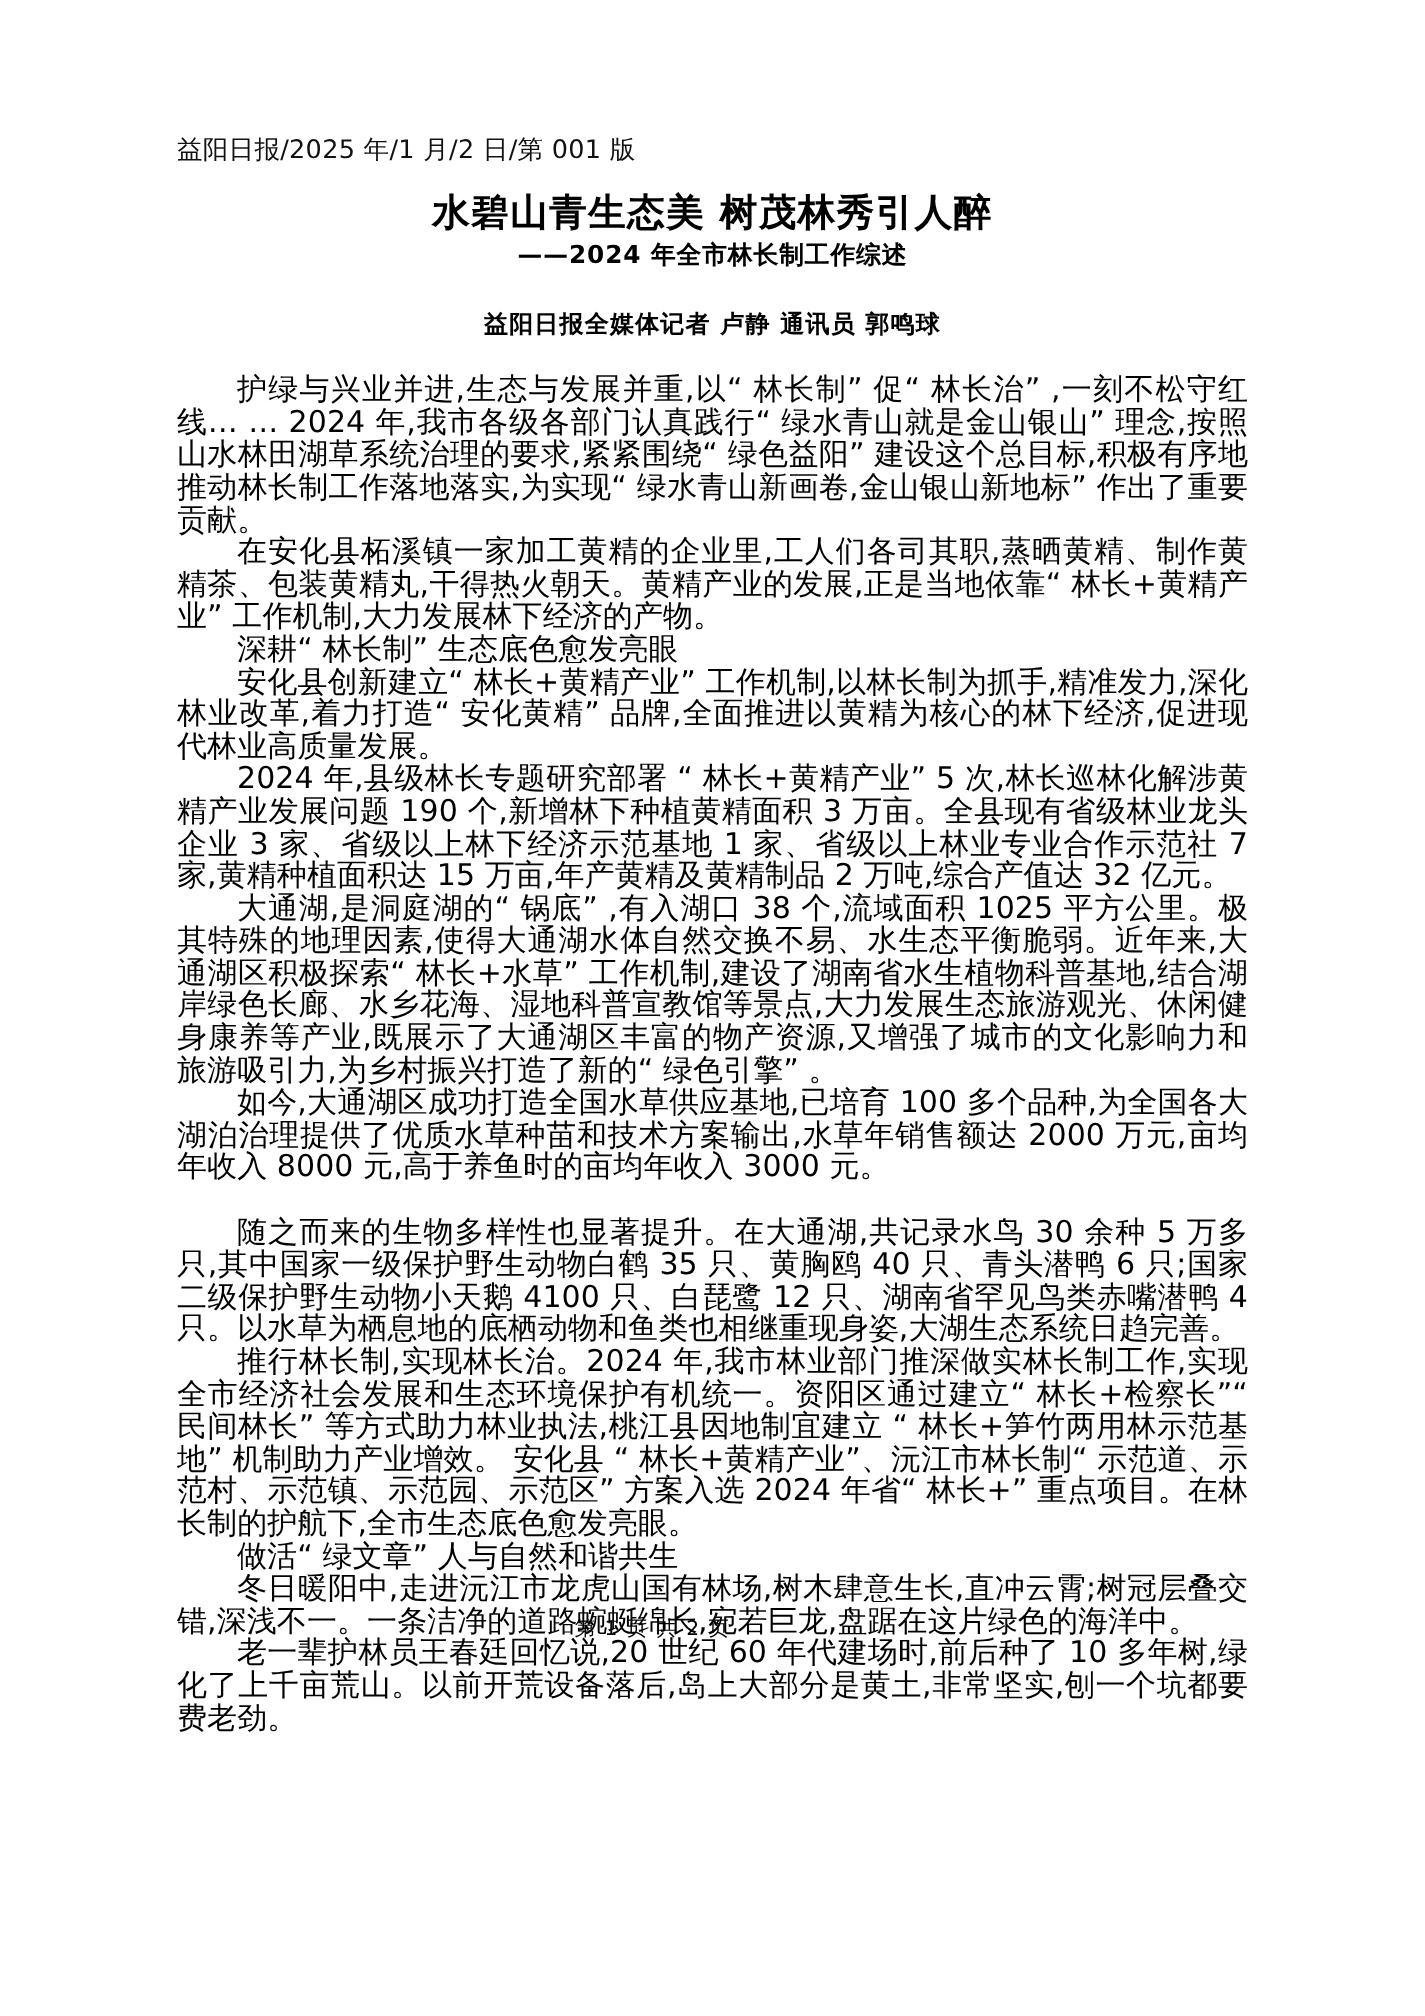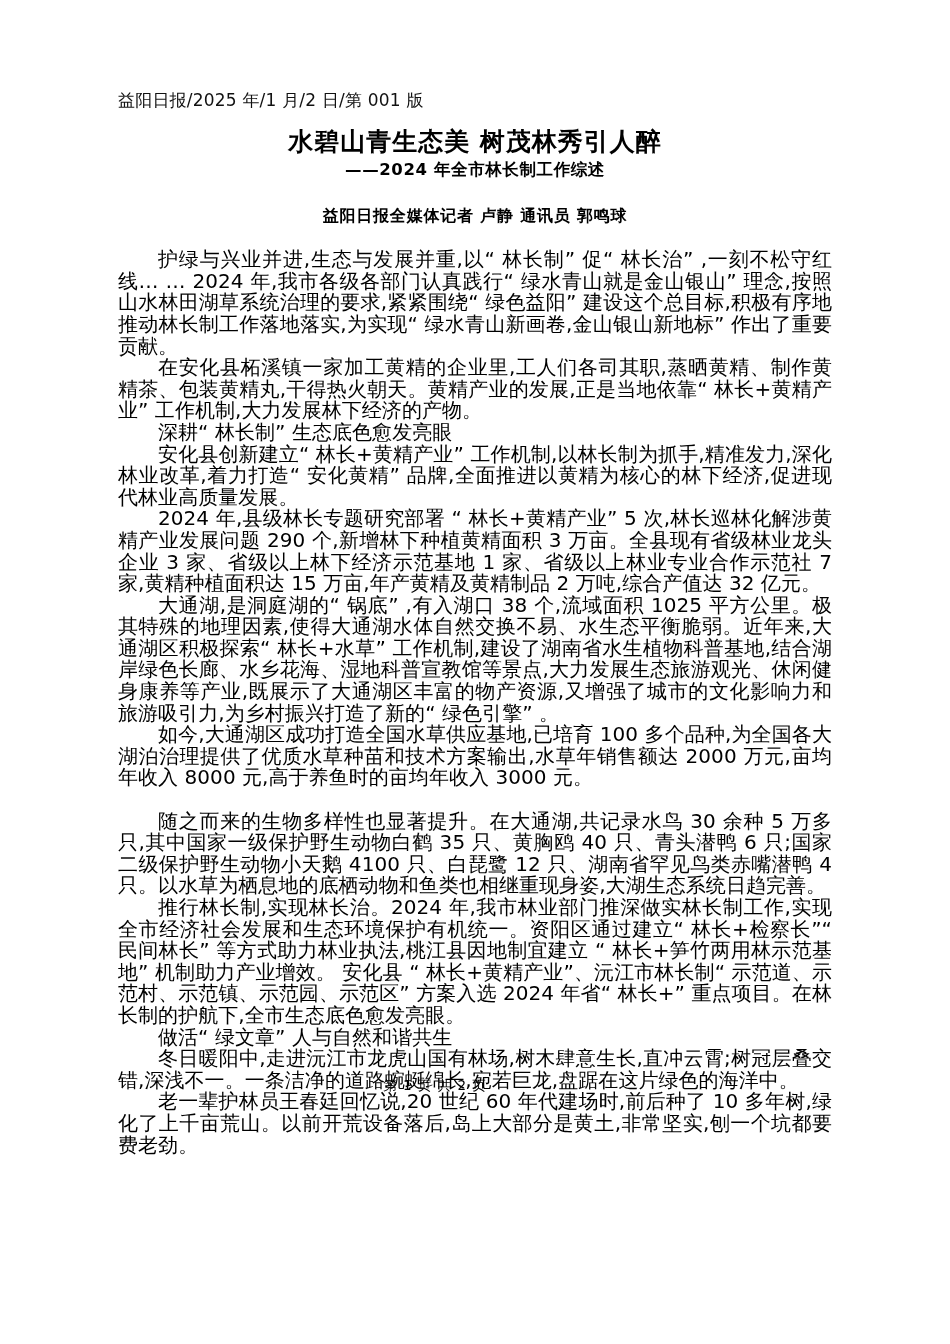--- a/index.html
+++ b/index.html
@@ -131,21 +131,21 @@
 
     <h2 class="subheadline">——2024 年全市林长制工作综述</h2>
 
     <div class="byline">益阳日报全媒体记者  卢静  通讯员  郭鸣球</div>
 
     <div class="body-block">
         <p class="para">护绿与兴业并进,生态与发展并重,以“ 林长制” 促“ 林长治” ,一刻不松守红线… … 2024 年,我市各级各部门认真践行“ 绿水青山就是金山银山” 理念,按照山水林田湖草系统治理的要求,紧紧围绕“ 绿色益阳” 建设这个总目标,积极有序地推动林长制工作落地落实,为实现“ 绿水青山新画卷,金山银山新地标” 作出了重要贡献。</p>
         <p class="para">在安化县柘溪镇一家加工黄精的企业里,工人们各司其职,蒸晒黄精、制作黄精茶、包装黄精丸,干得热火朝天。黄精产业的发展,正是当地依靠“ 林长+黄精产业” 工作机制,大力发展林下经济的产物。</p>
         <p class="para">深耕“ 林长制”  生态底色愈发亮眼</p>
         <p class="para">安化县创新建立“ 林长+黄精产业” 工作机制,以林长制为抓手,精准发力,深化林业改革,着力打造“ 安化黄精” 品牌,全面推进以黄精为核心的林下经济,促进现代林业高质量发展。</p>
-        <p class="para">2024 年,县级林长专题研究部署 “ 林长+黄精产业” 5 次,林长巡林化解涉黄精产业发展问题 290 个,新增林下种植黄精面积 3 万亩。全县现有省级林业龙头企业 3 家、省级以上林下经济示范基地 1 家、省级以上林业专业合作示范社 7 家,黄精种植面积达 15 万亩,年产黄精及黄精制品 2 万吨,综合产值达 32 亿元。</p>
+        <p class="para">2024 年,县级林长专题研究部署 “ 林长+黄精产业” 5 次,林长巡林化解涉黄精产业发展问题 190 个,新增林下种植黄精面积 3 万亩。全县现有省级林业龙头企业 3 家、省级以上林下经济示范基地 1 家、省级以上林业专业合作示范社 7 家,黄精种植面积达 15 万亩,年产黄精及黄精制品 2 万吨,综合产值达 32 亿元。</p>
         <p class="para">大通湖,是洞庭湖的“ 锅底” ,有入湖口 38 个,流域面积 1025 平方公里。极其特殊的地理因素,使得大通湖水体自然交换不易、水生态平衡脆弱。近年来,大通湖区积极探索“ 林长+水草” 工作机制,建设了湖南省水生植物科普基地,结合湖岸绿色长廊、水乡花海、湿地科普宣教馆等景点,大力发展生态旅游观光、休闲健身康养等产业,既展示了大通湖区丰富的物产资源,又增强了城市的文化影响力和旅游吸引力,为乡村振兴打造了新的“ 绿色引擎” 。</p>
         <p class="para">如今,大通湖区成功打造全国水草供应基地,已培育 100 多个品种,为全国各大湖泊治理提供了优质水草种苗和技术方案输出,水草年销售额达 2000 万元,亩均年收入 8000 元,高于养鱼时的亩均年收入 3000 元。</p>
         <p class="para gap-before">随之而来的生物多样性也显著提升。在大通湖,共记录水鸟 30 余种 5 万多只,其中国家一级保护野生动物白鹤 35 只、黄胸鸥 40 只、青头潜鸭 6 只;国家二级保护野生动物小天鹅 4100 只、白琵鹭 12 只、湖南省罕见鸟类赤嘴潜鸭 4 只。以水草为栖息地的底栖动物和鱼类也相继重现身姿,大湖生态系统日趋完善。</p>
         <p class="para">推行林长制,实现林长治。2024 年,我市林业部门推深做实林长制工作,实现全市经济社会发展和生态环境保护有机统一。资阳区通过建立“ 林长+检察长”“ 民间林长” 等方式助力林业执法,桃江县因地制宜建立 “ 林长+笋竹两用林示范基地” 机制助力产业增效。 安化县 “ 林长+黄精产业”、沅江市林长制“ 示范道、示范村、示范镇、示范园、示范区” 方案入选 2024 年省“ 林长+” 重点项目。在林长制的护航下,全市生态底色愈发亮眼。</p>
         <p class="para">做活“ 绿文章”  人与自然和谐共生</p>
         <p class="para">冬日暖阳中,走进沅江市龙虎山国有林场,树木肆意生长,直冲云霄;树冠层叠交错,深浅不一。一条洁净的道路蜿蜒绵长,宛若巨龙,盘踞在这片绿色的海洋中。</p>
         <p class="para">老一辈护林员王春廷回忆说,20 世纪 60 年代建场时,前后种了 10 多年树,绿化了上千亩荒山。以前开荒设备落后,岛上大部分是黄土,非常坚实,刨一个坑都要费老劲。</p>
       </div>
 
   </div>

